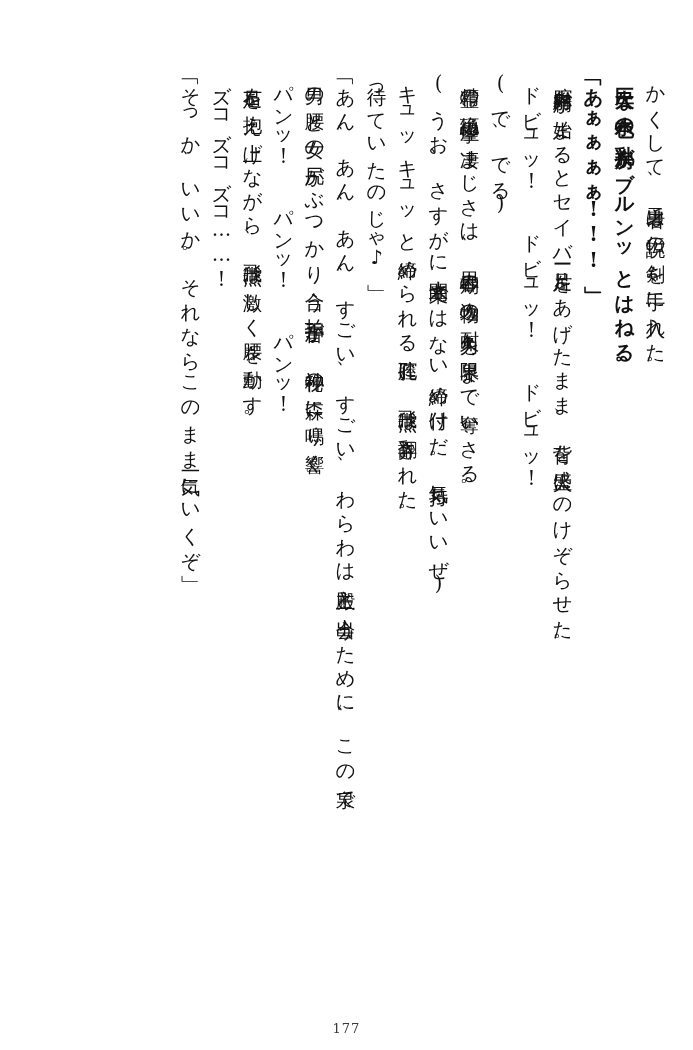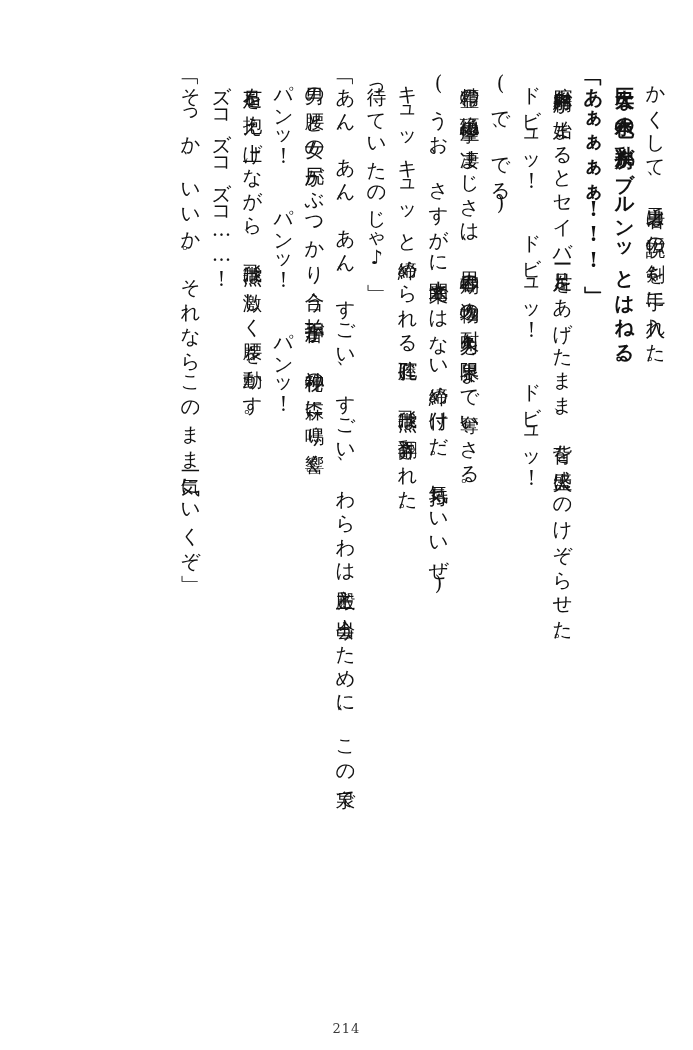--- a/index.html
+++ b/index.html
@@ -87,15 +87,15 @@
     <div class="tcol">(うお、さすがに人間業ではない締め付けだ。気持ちいいぜ)</div>
     <div class="tcol">精霊の絶頂痙攣の凄まじさは、思春期の逸物の耐久力を限界まで奪いさる。</div>
     <div class="tcol">(で、でる)</div>
     <div class="tcol">ドビュッ! ドビュッ! ドビュッ!</div>
     <div class="tcol">膣内射精が始まるとセイバー片足をあげたまま、背を盛大にのけぞらせた。</div>
     <div class="tcol heavy">「あぁぁぁぁ!!!」</div>
     <div class="tcol heavy">巨大な水色の乳房がブルンッとはねる。</div>
     <div class="tcol">かくして、勇者は伝説の剣を手に入れた。</div>
   </div>
 
-  <div class="page-number">214</div>
+  <div class="page-number">177</div>
 
 </div>
 
 </body></html>

